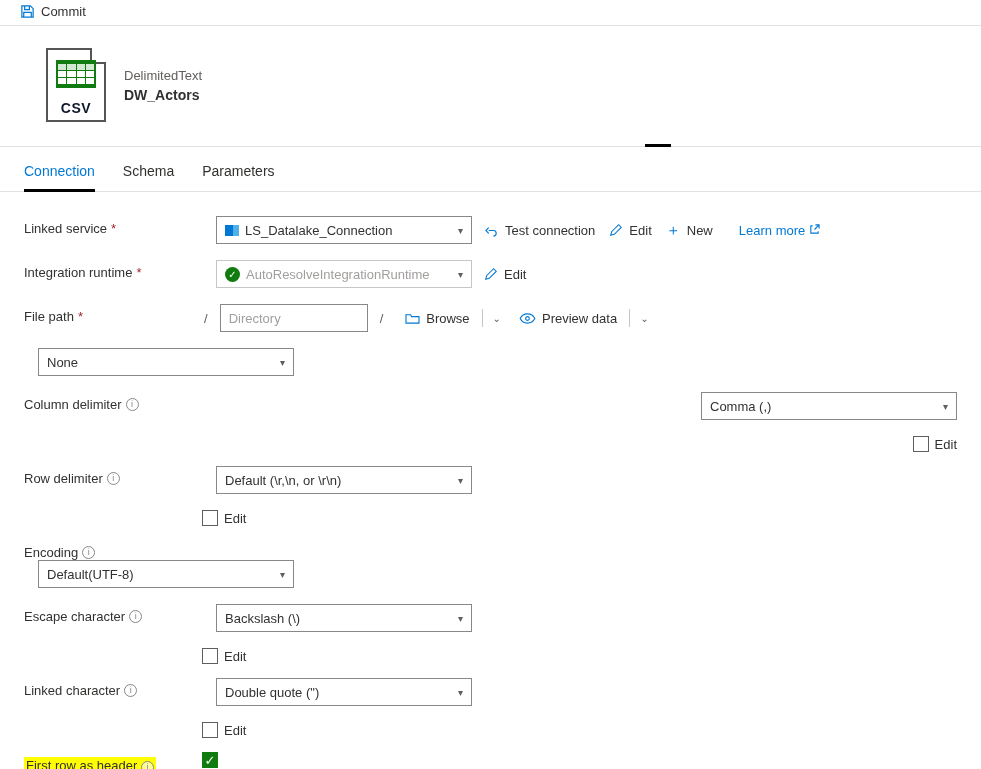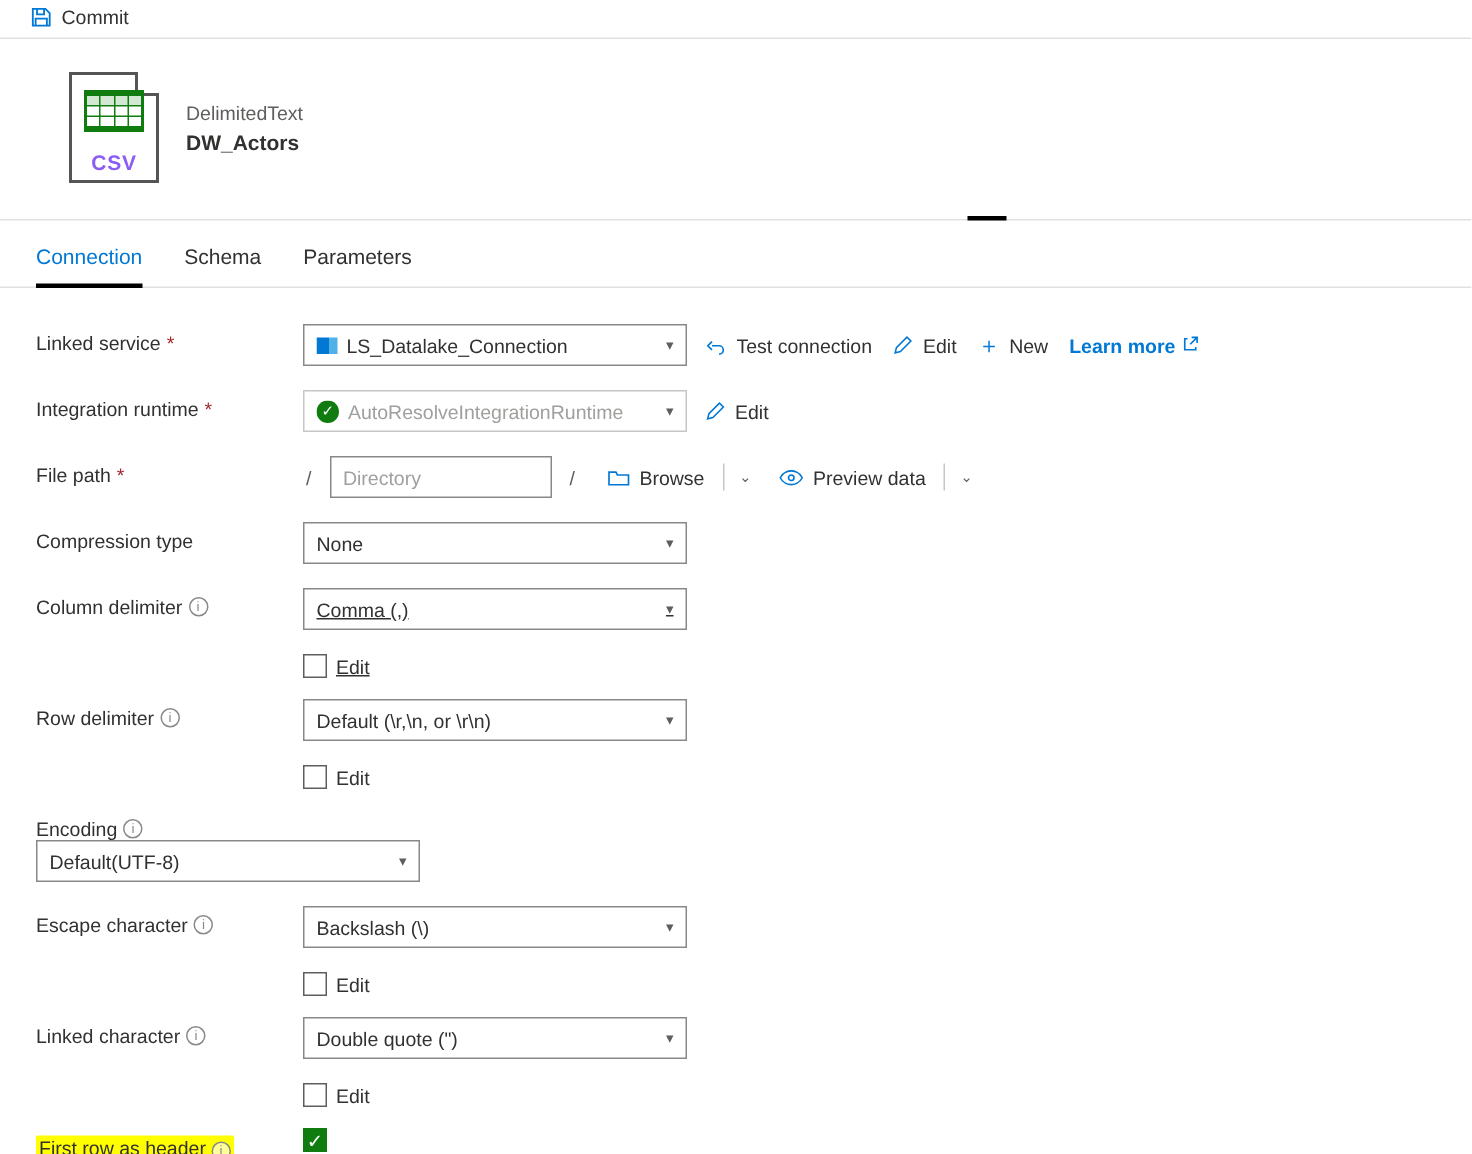--- a/index.html
+++ b/index.html
@@ -46,21 +46,21 @@
     position:absolute; top:10px; left:8px; right:8px; height:28px; background:#107c10;
   }
   .csv-icon .grid {
     position:absolute; top:14px; left:10px; width:36px; height:20px; display:grid;
     grid-template-columns: repeat(4,1fr); grid-template-rows: repeat(3,1fr); gap:1px;
   }
   .csv-icon .grid div { background:#fff; }
   .csv-icon .grid div.hdr { background:#d2e8d2; }
   .csv-icon .txt {
     position:absolute; bottom:4px; left:0; right:0; text-align:center;
-    font-weight:700; color:#8b5cf6; font-size:14px; letter-spacing:0.5px;
+    font-weight:700; color:#0f172a; font-size:14px; letter-spacing:0.5px;
   }
   .hdr-text { display:flex; flex-direction:column; gap:4px; }
   .ds-type { color:#605e5c; font-size:13px; }
   .ds-name { font-weight:600; font-size:14px; }
 
   .tabs {
     display:flex; gap:28px; padding: 10px 0 0 24px; border-bottom:1px solid #e1e1e1;
   }
   .tab {
     padding: 6px 0 10px 0; cursor:pointer; color:#323130; font-size:14px;
@@ -82,21 +82,21 @@
     width:13px; height:13px; border:1px solid #888; border-radius:50%;
     display:inline-flex; align-items:center; justify-content:center;
     font-size:9px; color:#888; line-height:1;
   }
   .ctrl-col { flex:1; display:flex; align-items:center; gap:10px; flex-wrap:wrap; }
   .select, .input {
     height:28px; border:1px solid #8a8886; background:#fff; padding:0 8px;
     display:flex; align-items:center; font-size:13px; color:#323130;
     position:relative;
   }
-  .select { width:256px; justify-content:space-between; }
+  .select { width:256px; justify-content:space-between;margin-left:14px; }
   .select.disabled { color:#a19f9d; border-color:#c8c6c4; }
   .select .sel-left { display:flex; align-items:center; gap:6px; overflow:hidden; white-space:nowrap; }
   .chev { color:#605e5c; font-size:10px; }
   .input { }
   .input input {
     border:none; outline:none; width:100%; height:100%; font-size:13px; font-family:inherit;
     padding:0; background:transparent;
   }
   .input input::placeholder { color:#a19f9d; }
   .link-btn {
@@ -197,21 +197,21 @@
           <svg width="14" height="14" viewBox="0 0 16 16">
               <path fill="none" stroke="#0078d4" stroke-width="1.2" d="M2 14l1-4 8-8 3 3-8 8z"></path>
             </svg>
         </span>
         <span>Edit</span>
       </div>
       <div class="link-btn">
         <span class="ico" style="font-size:15px;">＋</span>
         <span>New</span>
       </div>
-      <div class="link-blue" style="margin-left:2px;font-weight:bold;">
+      <div class="link-blue" style="margin-left:14px;">
         <span>Learn more</span>
         <span>
           <svg width="11" height="11" viewBox="0 0 12 12">
               <path fill="none" stroke="#0078d4" stroke-width="1.2" d="M4 2H2v8h8V8M6 6l5-5M7 1h4v4"></path>
             </svg>
         </span>
       </div>
     </div>
   </div>
 
@@ -268,37 +268,34 @@
             </svg>
         </span>
         <span>Preview data</span>
       </div>
       <div class="vdiv"></div>
       <span class="chev" style="cursor:pointer;">⌄</span>
     </div>
   </div>
 
   <div class="row">
-    <div class="label-col">
-      <span>Compression type</span>
-    </div>
     <div class="ctrl-col">
       <div class="select">
         <span>None</span>
         <span class="chev">▾</span>
       </div>
     </div>
   </div>
 
   <div class="row tight">
     <div class="label-col">
       <span>Column delimiter</span>
       <span class="info-icon">i</span>
     </div>
-    <div class="ctrl-col" style="flex-direction:column; align-items:flex-start;text-decoration:underline;">
+    <div class="ctrl-col" style="flex-direction:column; align-items:flex-end;">
       <div class="select">
         <span>Comma (,)</span>
         <span class="chev">▾</span>
       </div>
       <div class="check-row">
         <span class="checkbox"></span>
         <span>Edit</span>
       </div>
     </div>
   </div>

